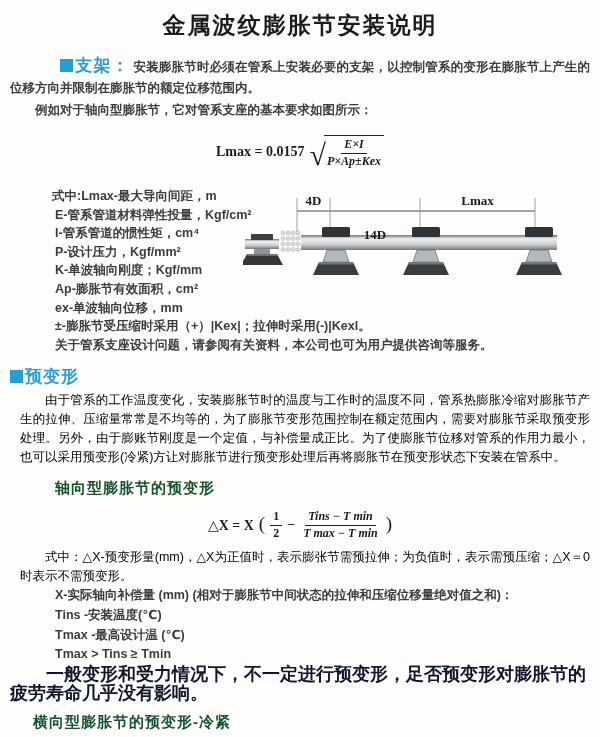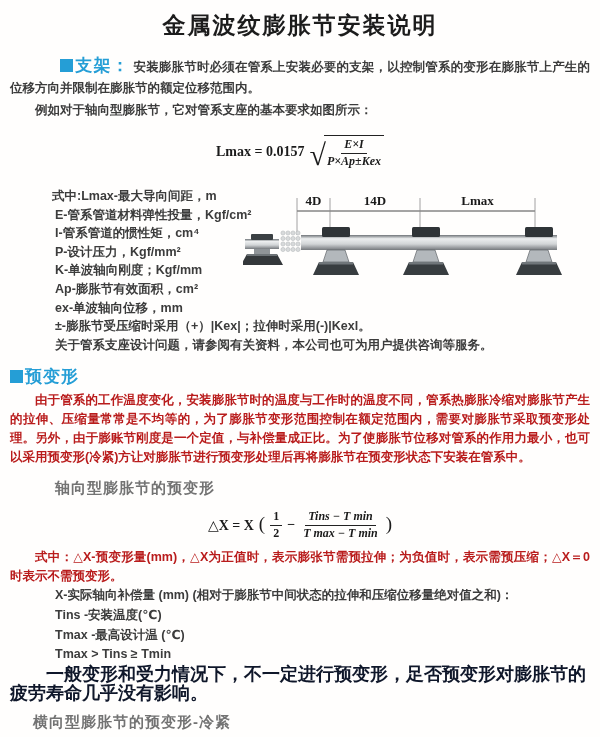--- a/index.html
+++ b/index.html
@@ -53,23 +53,23 @@
 
   
   .diagram { position:absolute; left:243px; top:192px; width:322px; height:96px; }
   .dim-label {
     position:absolute; top:1px; text-align:center;
     font-family:"Liberation Serif","DejaVu Serif",serif; font-weight:bold;
     font-size:13px; color:#1a1a1a;
   }
 
   .predeform-heading { margin-top:11px; }
-  .para { text-indent:2em; text-align:justify; font-size:12.5px; font-weight:700; line-height:19px; color:#b91c1c; margin-top:3px; }
-
-  .sub-heading { color:#737373; font-size:15px; font-weight:bold; letter-spacing:1px; }
+  .para { text-indent:2em; text-align:justify; font-size:12.5px; font-weight:400; line-height:19px; color:#000000; margin-top:3px;margin-left:10px; }
+
+  .sub-heading { color:#14532d; font-size:15px; font-weight:bold; letter-spacing:1px; }
   .sub-heading.axial { margin:12px 0 0 45px; }
   .sub-heading.lateral { margin:10px 0 0 23px; }
 
   .indented-line { font-size:12.5px; font-weight:600; line-height:19.6px; color:#3c3c3c; margin-left:45px; }
   .note-line { text-indent:2em; font-size:18px; font-weight:600; line-height:19px; color:#0f172a; }
   .explain { margin-top:2px; }
 </style>
 </head>
 <body>
 
@@ -99,21 +99,21 @@
     <div class="d">P-设计压力，Kgf/mm²</div>
     <div class="d">K-单波轴向刚度；Kgf/mm</div>
     <div class="d">Ap-膨胀节有效面积，cm²</div>
     <div class="d">ex-单波轴向位移，mm</div>
     <div class="d">±-膨胀节受压缩时采用（+）|Kex|；拉伸时采用(-)|Kexl。</div>
     <div class="d">关于管系支座设计问题，请参阅有关资料，本公司也可为用户提供咨询等服务。</div>
   </div>
 
   <div class="diagram">
     <span class="dim-label" style="left:54px;width:33px;">4D</span>
-    <span class="dim-label" style="left:87px;width:90px;">14D</span>
+    <span class="dim-label" style="left:87px;width:90px;margin-top:34px;">14D</span>
     <span class="dim-label" style="left:177px;width:115px;">Lmax</span>
     <svg width="322" height="96" viewBox="0 0 322 96">
       <defs>
         <linearGradient id="pg" x1="0" y1="0" x2="0" y2="1">
           <stop offset="0" stop-color="#6f7478"></stop>
           <stop offset="0.25" stop-color="#eceeef"></stop>
           <stop offset="0.6" stop-color="#d2d5d7"></stop>
           <stop offset="1" stop-color="#75797d"></stop>
         </linearGradient>
       </defs>

